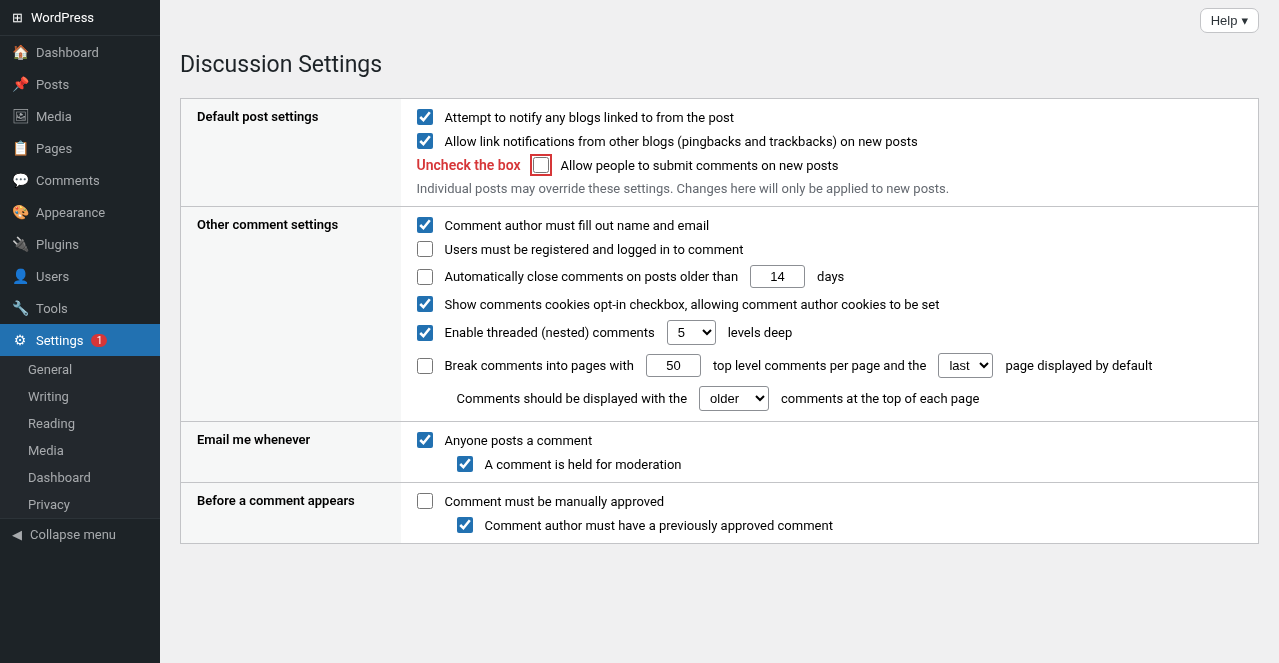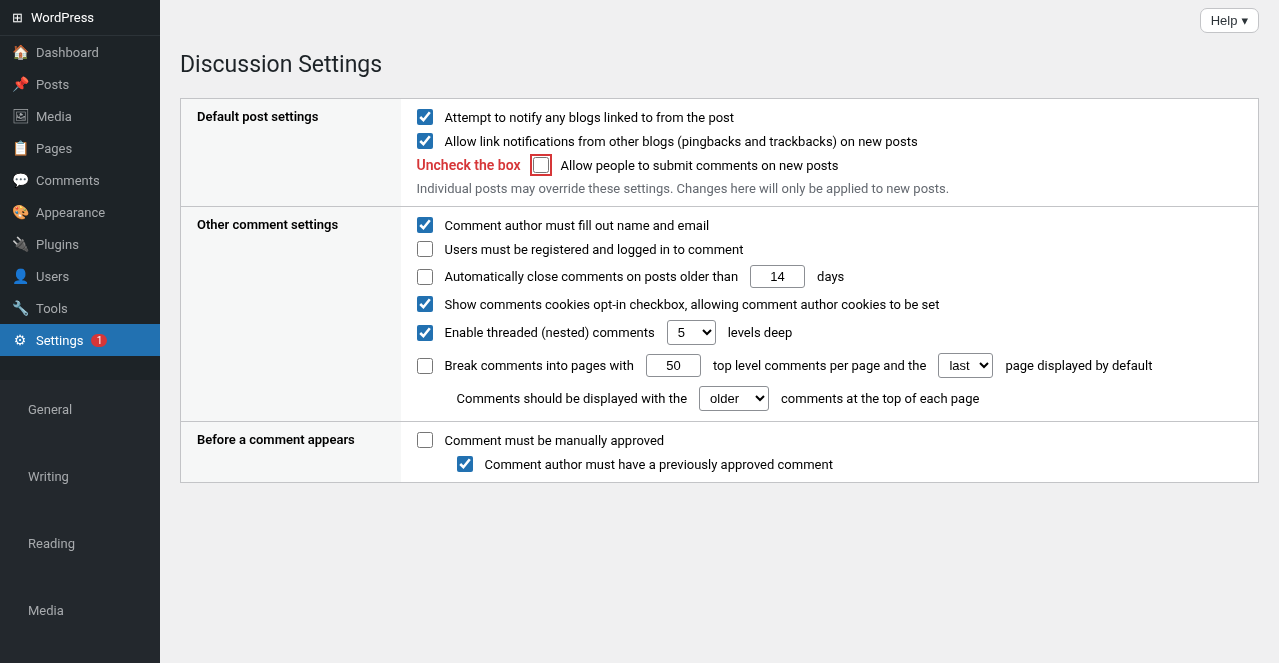--- a/index.html
+++ b/index.html
@@ -35,25 +35,25 @@
       color: #fff;
       border-radius: 10px;
       font-size: 10px;
       padding: 1px 5px;
       min-width: 16px;
       text-align: center;
     }
     .sidebar-icon { width: 16px; text-align: center; font-size: 14px; }
     .sidebar-submenu { background: #23282d; }
     .sidebar-submenu .sidebar-subitem {
-      padding: 22px 12px 6px 28px;
+      padding: 6px 12px 6px 28px;
       cursor: pointer;
       color: #a7aaad;
       font-size: 13px;
-      display: flex; align-items: flex-end; gap: 4px; margin-top: 24px;
+      display: flex; align-items: flex-end; gap: 4px;
     }
     .sidebar-submenu .sidebar-subitem.active { color: #fff; font-weight: 600; }
     .sidebar-submenu .sidebar-subitem .badge {
       background: #d63638;
       color: #fff;
       border-radius: 10px;
       font-size: 10px;
       padding: 1px 5px;
       margin-left: 4px;
     }
@@ -331,20 +331,33 @@
           <div class="checkbox-row">
             <label>Comments should be displayed with the</label>
             <select class="inline-select">
               <option selected="">older</option><option>newer</option>
             </select>
             <label>comments at the top of each page</label>
           </div>
         </td>
       </tr>
 
+      <tr>
+        <th>Email me whenever</th>
+        <td>
+          <div class="checkbox-row">
+            <input type="checkbox" id="anyone_posts" checked="" style="">
+            <label for="anyone_posts">Anyone posts a comment</label>
+          </div>
+          <div class="checkbox-row">
+            <input type="checkbox" id="held_mod" checked="" style="">
+            <label for="held_mod">A comment is held for moderation</label>
+          </div>
+        </td>
+      </tr>
 
       <tr>
         <th>Before a comment appears</th>
         <td>
           <div class="checkbox-row">
             <input type="checkbox" id="manual_approval" style="">
             <label for="manual_approval">Comment must be manually approved</label>
           </div>
           <div class="checkbox-row">
             <input type="checkbox" id="prev_approved" checked="" style="">

